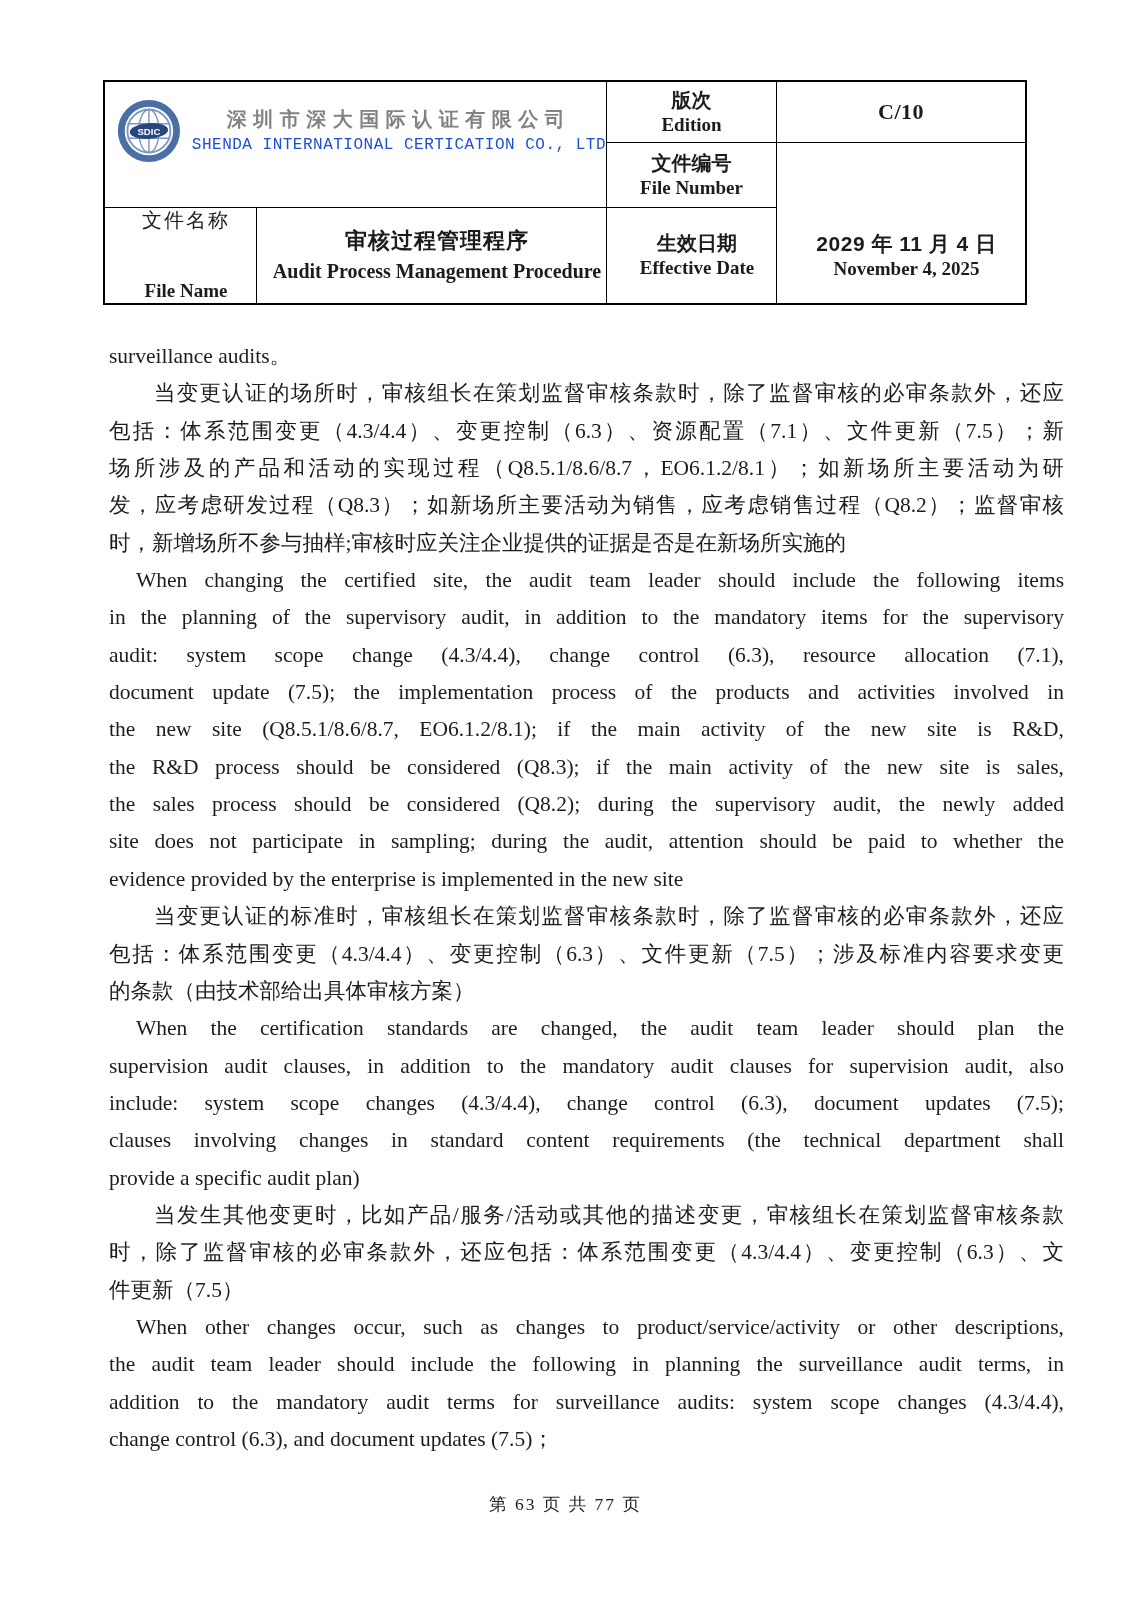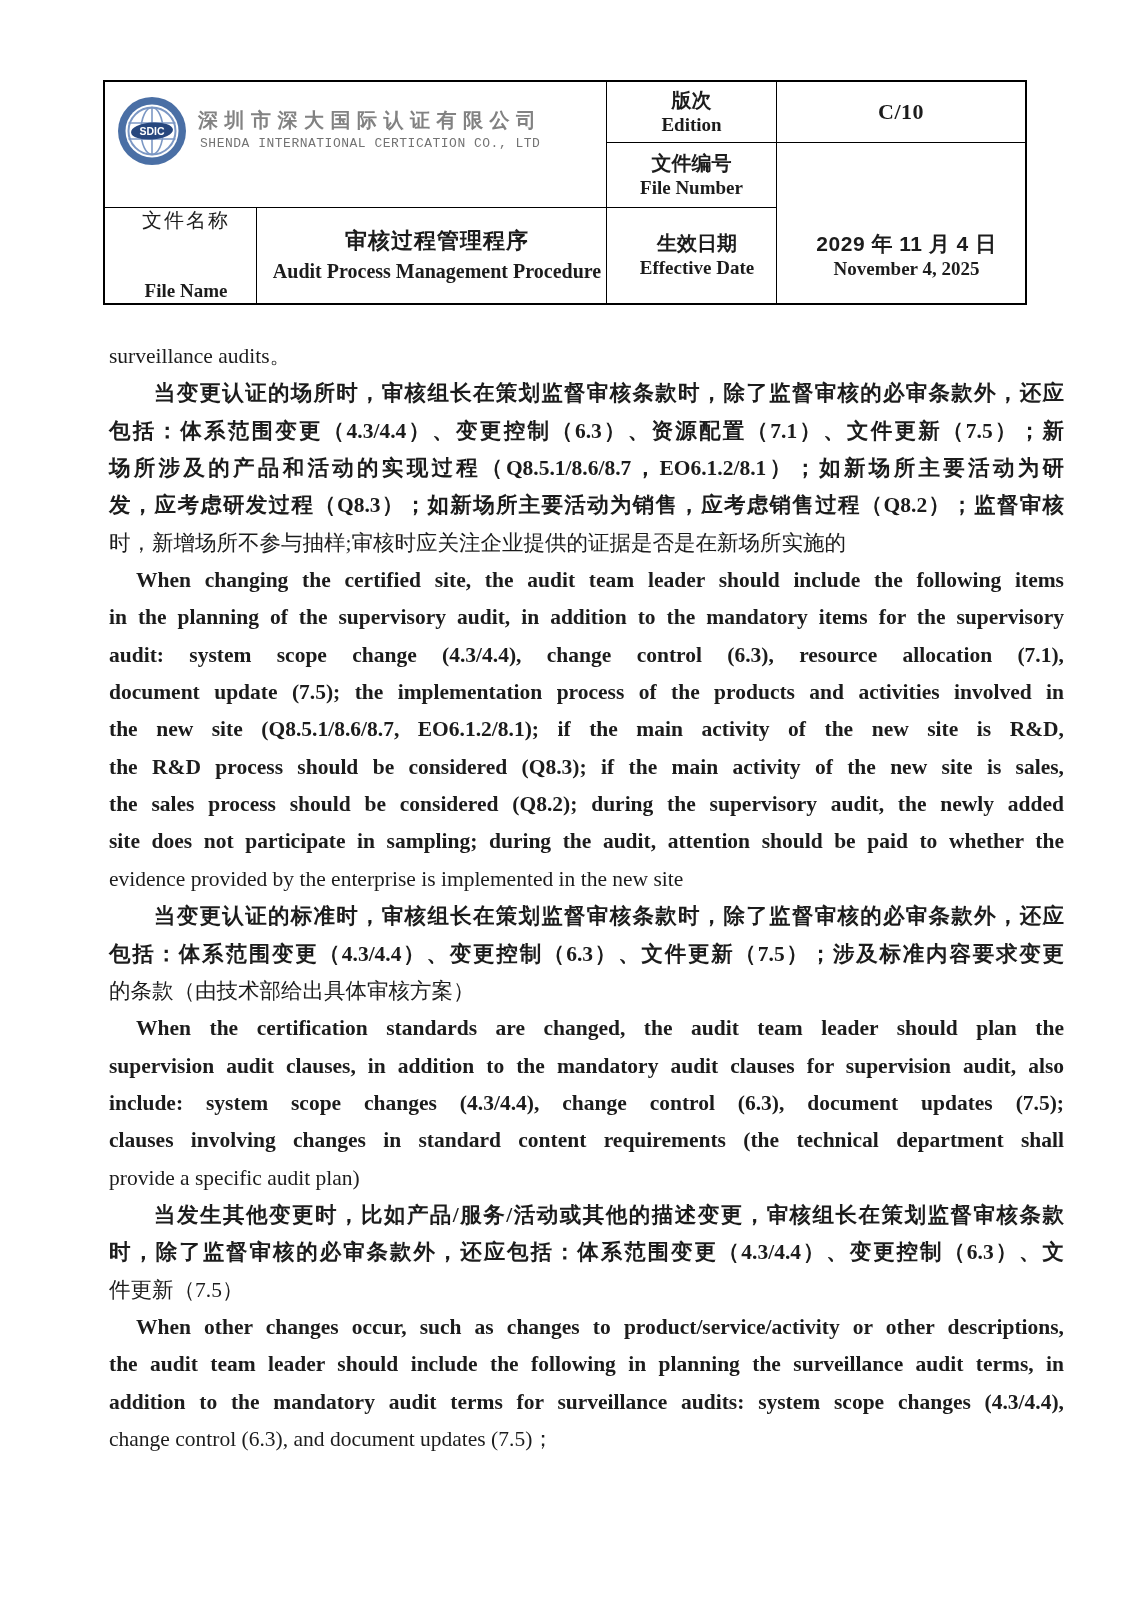--- a/index.html
+++ b/index.html
@@ -45,21 +45,21 @@
     padding:0 0 28px 20px;gap:10px;
   }
   .logo-txt{display:flex;flex-direction:column;align-items:center;gap:3px;}
   .co-cn{
     font-family:var(--sans);
     font-size:20px;font-weight:600;color:#828282;
     letter-spacing:6.5px;white-space:nowrap;
   }
   .co-en{
     font-family:var(--mono);
-    font-size:13px;color:#737373;
+    font-size:16px;color:#1d4ed8;
     letter-spacing:0.5px;white-space:nowrap;
   }
   .lbl-cn{font-family:var(--sans);font-weight:bold;font-size:20px;}
   .lbl-cn.song{font-family:var(--serif);font-weight:500;letter-spacing:2px;}
   .lbl-en{font-family:var(--serif);font-weight:bold;font-size:19px;}
   .val{font-family:var(--serif);font-weight:bold;font-size:22px;letter-spacing:0.5px;}
   .val-cn-date{font-family:var(--sans);font-weight:bold;font-size:21px;}
   .title-cn{font-family:var(--sans);font-weight:bold;font-size:22px;letter-spacing:1px;}
   .title-en{font-family:var(--serif);font-weight:bold;font-size:20px;margin-top:4px;}
 
@@ -71,21 +71,20 @@
     font-size:21.5px;
     height:37.35px;line-height:37.35px;
     white-space:nowrap;
     text-align:left;
     color:var(--ink);
   }
   .ln.just{
     white-space:normal;
     text-align:justify;
     text-align-last:justify;
-    font-weight:bold;
   }
   .ln.ind-cn{text-indent:45px;}
   .ln.ind-en{text-indent:27px;}
 
   
   .footer{
     position:absolute;left:0;right:0;top:1492px;
     text-align:center;
     font-family:var(--serif);
     font-size:17.5px;color:#222;
@@ -174,14 +173,15 @@
       <div class="ln">provide a specific audit plan)</div>
       <div class="ln just ind-cn">当发生其他变更时，比如产品/服务/活动或其他的描述变更，审核组长在策划监督审核条款</div>
       <div class="ln just">时，除了监督审核的必审条款外，还应包括：体系范围变更（4.3/4.4）、变更控制（6.3）、文</div>
       <div class="ln">件更新（7.5）</div>
       <div class="ln just ind-en">When other changes occur, such as changes to product/service/activity or other descriptions,</div>
       <div class="ln just">the audit team leader should include the following in planning the surveillance audit terms, in</div>
       <div class="ln just">addition to the mandatory audit terms for surveillance audits: system scope changes (4.3/4.4),</div>
       <div class="ln">change control (6.3), and document updates (7.5)；</div>
     </div>
 
+  <div class="footer">第 63 页 共 77 页</div>
 
 </div>
 
 </body></html>

